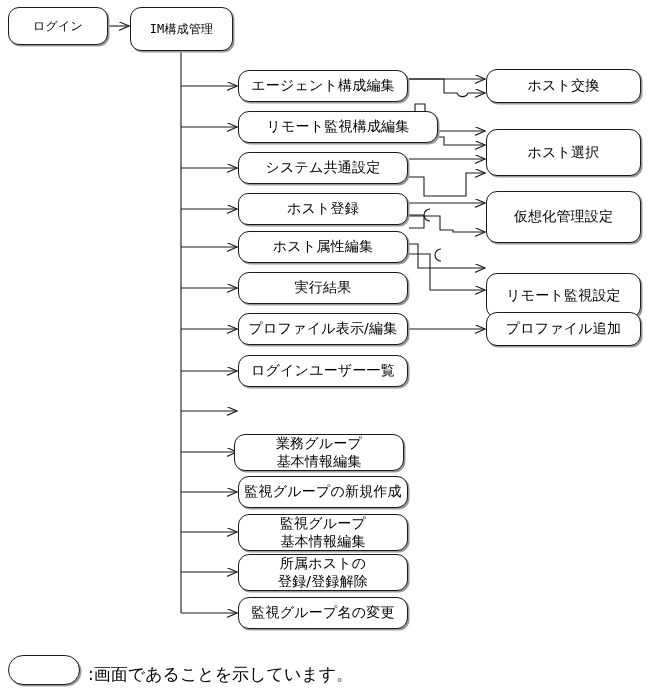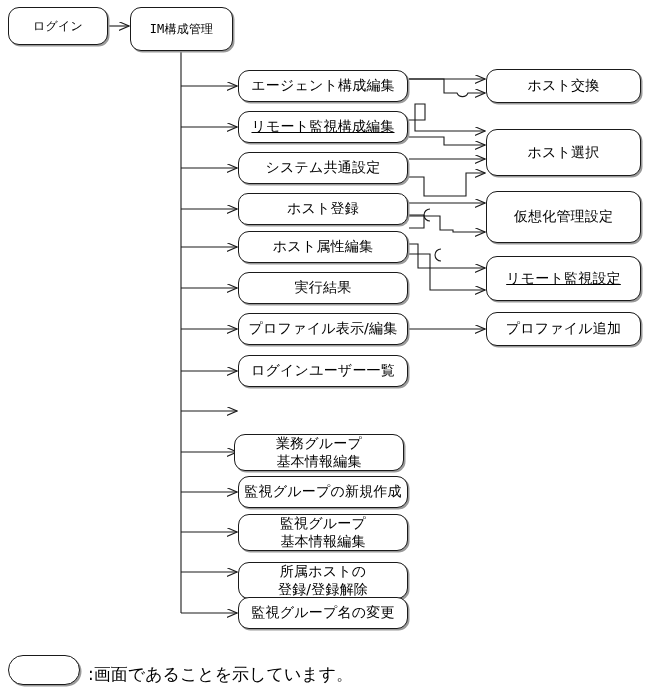--- a/index.html
+++ b/index.html
@@ -106,21 +106,21 @@
 
     <path d="M409,329 L485,329" marker-end="url(#arw)"></path>
   </svg>
 
   <div class="node mono" style="left:8px;top:7px;width:100px;height:38px;">ログイン</div>
 
   <div class="node mono" style="left:130px;top:7px;width:103px;height:44px;">IM構成管理</div>
 
   <div class="node" style="left:238px;top:70px;width:170px;height:32px;">エージェント構成編集</div>
 
-  <div class="node" style="left:238px;top:111px;width:170px;height:32px;text-decoration:underline;">リモート監視構成編集</div>
+  <div class="node" style="left:238px;top:111px;width:200px;height:32px;">リモート監視構成編集</div>
 
   <div class="node" style="left:238px;top:152px;width:170px;height:32px;">システム共通設定</div>
 
   <div class="node" style="left:238px;top:193px;width:170px;height:32px;border-radius:10px;">ホスト登録</div>
 
   <div class="node" style="left:238px;top:231px;width:170px;height:32px;">ホスト属性編集</div>
 
   <div class="node" style="left:238px;top:272px;width:170px;height:32px;">実行結果</div>
 
   <div class="node" style="left:238px;top:313px;width:170px;height:32px;">プロファイル表示/編集</div>
@@ -129,32 +129,32 @@
 
 
   <div class="node" style="left:234px;top:434px;width:170px;height:37px;">業務グループ
 基本情報編集</div>
 
   <div class="node" style="left:238px;top:476px;width:170px;height:32px;">監視グループの新規作成</div>
 
   <div class="node" style="left:238px;top:514px;width:170px;height:37px;">監視グループ
 基本情報編集</div>
 
-  <div class="node" style="left:238px;top:554px;width:170px;height:37px;margin-top:8px;">所属ホストの
+  <div class="node" style="left:238px;top:554px;width:170px;height:37px;">所属ホストの
 登録/登録解除</div>
 
   <div class="node" style="left:238px;top:597px;width:170px;height:32px;">監視グループ名の変更</div>
 
   <div class="node" style="left:486px;top:69px;width:155px;height:34px;">ホスト交換</div>
 
   <div class="node" style="left:486px;top:129px;width:155px;height:47px;">ホスト選択</div>
 
   <div class="node" style="left:486px;top:191px;width:155px;height:52px;">仮想化管理設定</div>
 
-  <div class="node" style="left:486px;top:256px;width:155px;height:45px;text-decoration:underline;">リモート監視設定</div>
+  <div class="node" style="left:486px;top:273px;width:155px;height:45px;">リモート監視設定</div>
 
   <div class="node" style="left:486px;top:312px;width:155px;height:34px;">プロファイル追加</div>
 
   <div class="legend-title" style="left:4px;top:627px;margin-top:36px;">（凡例）</div>
 
   <div class="legend-box" style="left:8px;top:655px;width:72px;height:30px;"></div>
 
   <div class="legend-text" style="left:88px;top:663px;">:画面であることを示しています。</div>
 
 </div>

